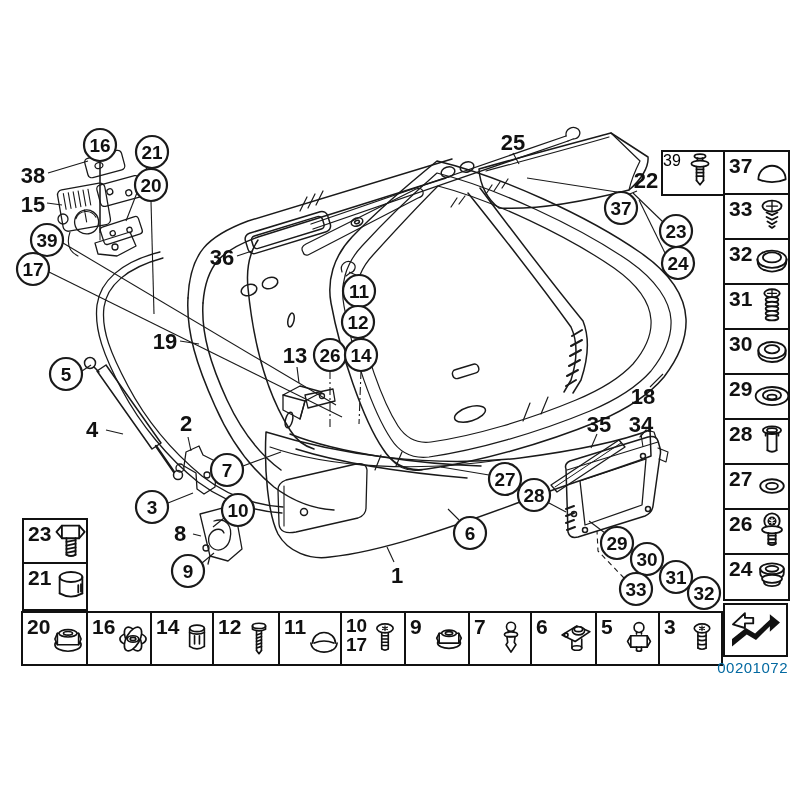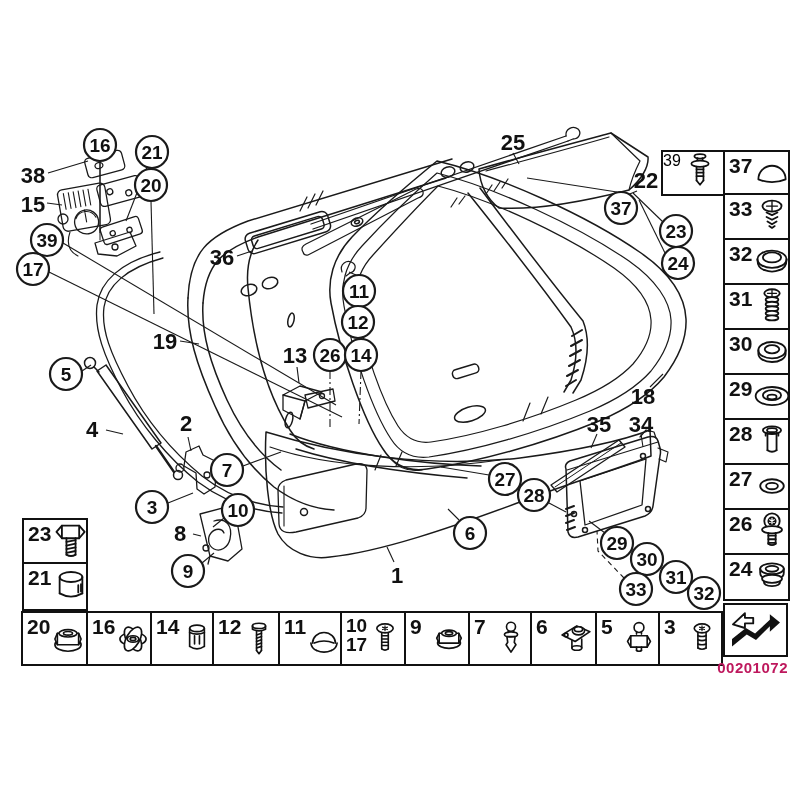--- a/index.html
+++ b/index.html
@@ -7,21 +7,21 @@
   #scene{position:absolute;left:0;top:0;}
   .vstack,.hstack{position:absolute;display:flex;background:#fff;}
   .vstack{flex-direction:column;}
   .hstack{flex-direction:row;}
   .cell{box-sizing:border-box;border:2px solid #111;background:#fff;display:flex;align-items:flex-start;}
   .vstack .cell + .cell{border-top:none;}
   .hstack .cell + .cell{border-left:none;}
   .cell .num{font-weight:bold;font-size:21px;line-height:1.02;padding:3px 0 0 4px;color:#111;white-space:pre-line;}
   .cell .icon{margin-left:auto;align-self:center;padding-right:1px;line-height:0;}
   .abs-cell{position:absolute;box-sizing:border-box;border:2px solid #111;background:#fff;display:flex;align-items:flex-start;}
-  #stamp{position:absolute;left:700px;top:659px;width:88px;text-align:right;font-size:15px;letter-spacing:.5px;color:#be185d;font-weight:bold;}
+  #stamp{position:absolute;left:700px;top:659px;width:88px;text-align:right;font-size:15px;letter-spacing:.5px;color:#0369a1;}
   svg text{font-family:"Liberation Sans",sans-serif;}
 </style>
 </head>
 <body>
 
 <svg id="scene" width="800" height="800" viewBox="0 0 800 800">
   <g id="lineart" stroke="#1a1a1a" stroke-width="1.5" fill="none" stroke-linecap="round" stroke-linejoin="round">
 
     <g stroke-width="1.3">
       <path d="M160,252 C120,262 100,282 97,305 C94,330 104,356 122,390 C140,424 168,458 198,482 C222,500 252,511 282,513"></path>

